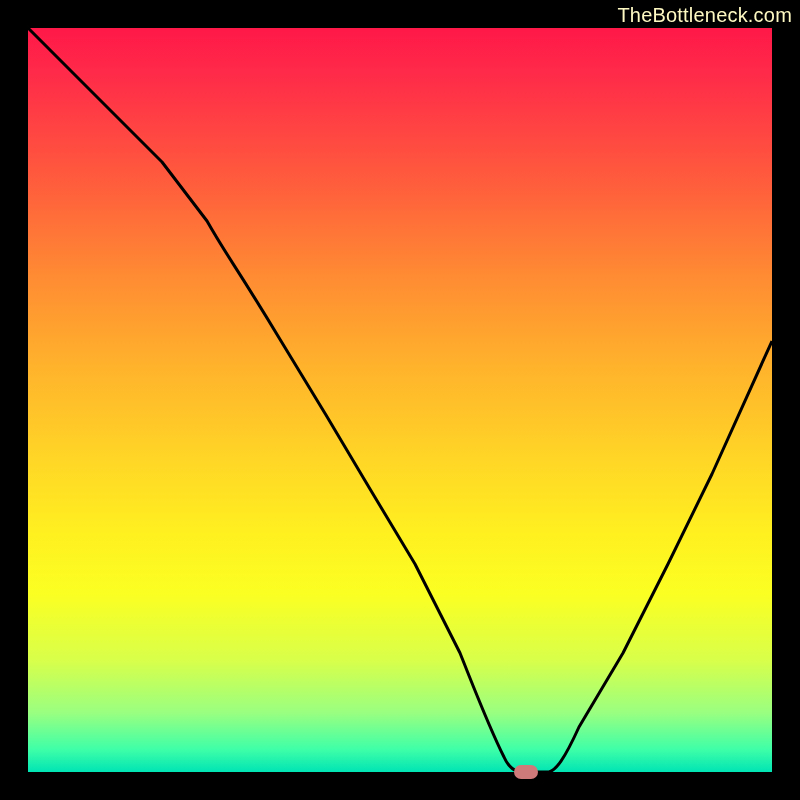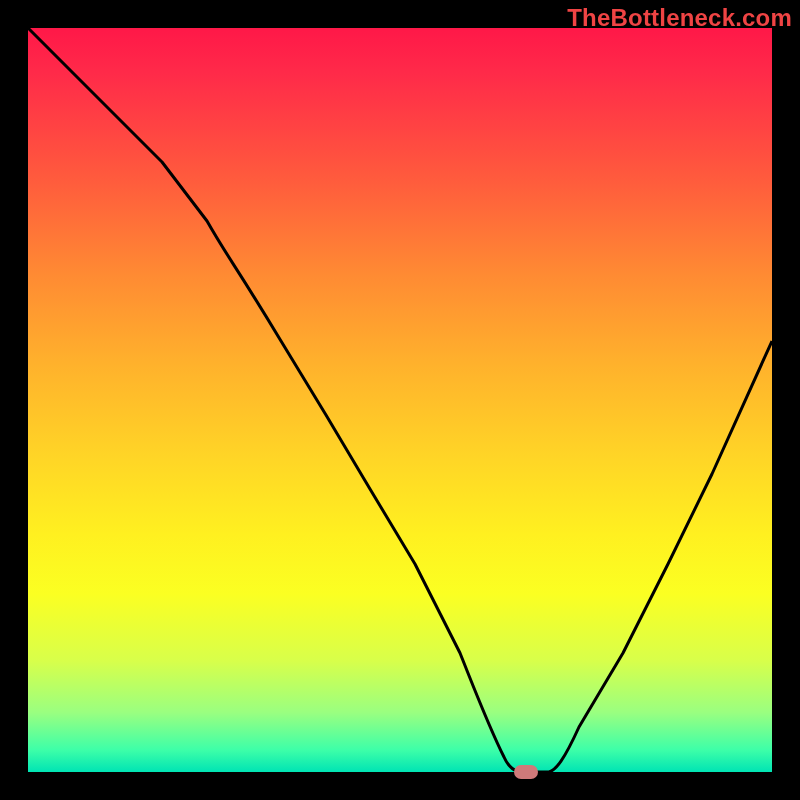--- a/index.html
+++ b/index.html
@@ -14,23 +14,23 @@
   .frame {
     position: relative;
     width: 800px;
     height: 800px;
     background: #000;
   }
   .watermark {
     position: absolute;
     top: 4px;
     right: 8px;
-    color: #ef4444;
-    font-size: 24px;
-    font-weight: 700;
+    color: #fef9c3;
+    font-size: 20px;
+    font-weight: 400;
     letter-spacing: 0.2px;
     z-index: 50;
   }
   .plot-area {
     position: absolute;
     left: 28px;
     top: 28px;
     width: 744px;
     height: 744px;
   }

